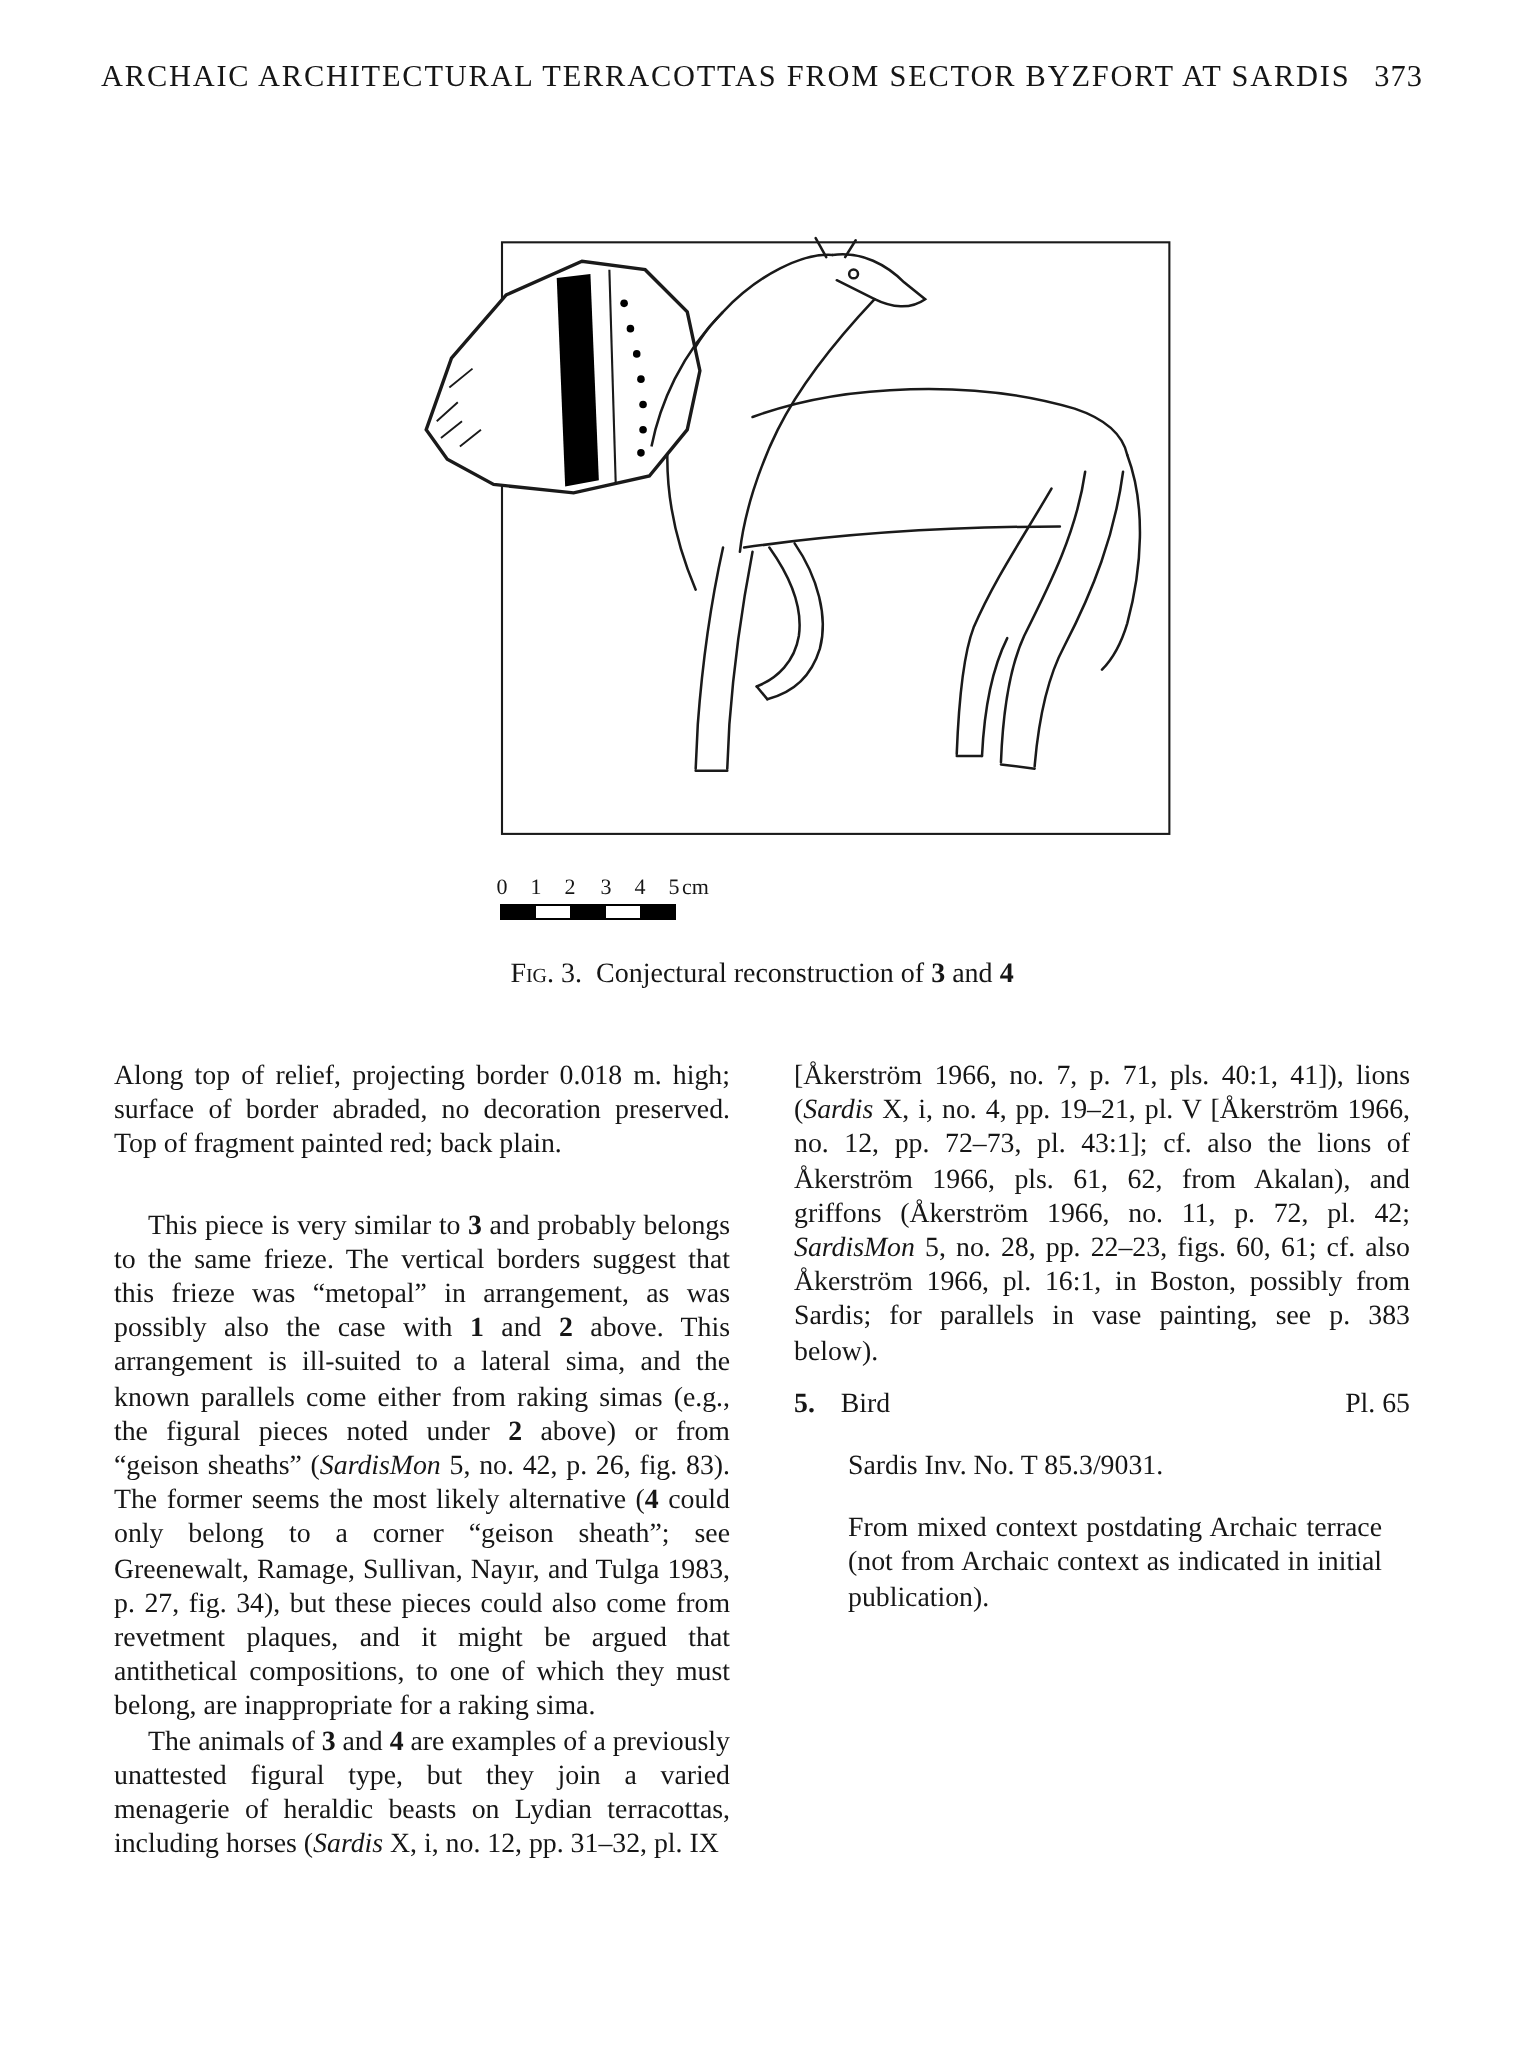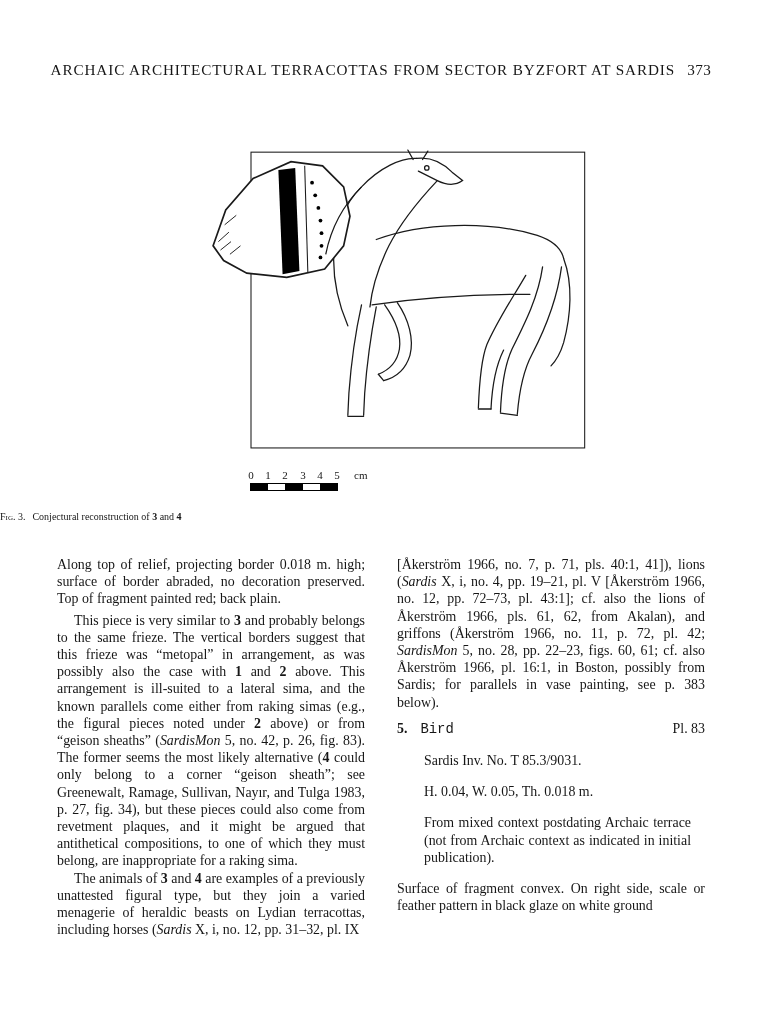--- a/index.html
+++ b/index.html
@@ -6,58 +6,58 @@
   html, body { margin: 0; padding: 0; }
   body {
     width: 762px; height: 1024px; overflow: hidden;
     background: #ffffff;
     font-family: "Liberation Serif", "DejaVu Serif", serif;
     color: #161616;
   }
   .page { position: relative; width: 762px; height: 1024px; }
 
   .header {
-    padding-top: 61px;
+    padding-top: 30px;
     text-align: center;
     font-size: 15.2px;
     letter-spacing: 0.9px;
     white-space: nowrap;
   }
   .header .pgnum { margin-left: 12px; letter-spacing: 0.5px; }
 
   .figure-wrap { margin-top: 70px; display: flex; justify-content: center; }
   .figure-wrap svg { transform: translateX(10px); }
 
   .scalebar { width: 130px; margin: 20px auto 0; transform: translateX(-66px); font-size: 11px; }
   .scale-labels { position: relative; height: 14px; width: 88px; }
   .scale-labels span { position: absolute; top: 0; transform: translateX(-50%); }
   .scale-labels span:nth-child(1) { left: 1px; }
   .scale-labels span:nth-child(2) { left: 18px; }
   .scale-labels span:nth-child(3) { left: 35px; }
   .scale-labels span:nth-child(4) { left: 53px; }
   .scale-labels span:nth-child(5) { left: 70px; }
   .scale-labels span:nth-child(6) { left: 87px; }
-  .scale-labels .unit { left: 104px; transform: none; }
+  .scale-labels .unit { left: 91px; transform: none; }
   .scale-cells { display: flex; width: 88px; height: 8px; border: 1px solid #000; }
   .cell { flex: 1; border-right: 1px solid #000; background: #fff; }
   .cell:last-child { border-right: none; }
   .cell.dark { background: #000; }
 
-  .caption { margin-top: 20px; font-size: 10px; }
+  .caption { margin-top: 20px; text-align: center; font-size: 14px; }
   .caption .sc { font-variant: small-caps; margin-right: 7px; }
 
   .columns { display: flex; gap: 32px; margin: 34px 57px 0; }
   .col { width: 312px; font-size: 13.9px; line-height: 17.2px; text-align: justify; }
   .col p { margin: 0; }
-  p.space { margin-top: 4px; }
+  p.space { margin-top: 23px; }
   p.indent { text-indent: 17px; }
 
   .entry-head { display: flex; align-items: baseline; margin-top: 9px; }
   .entry-num { font-weight: bold; }
-  .entry-title { margin-left: 13px; font-family: Liberation Mono, monospace; }
+  .entry-title { margin-left: 13px; }
   .entry-plate { margin-left: auto; }
   .entry-details { margin-left: 13px; margin-top: 1px; }
   .entry-details p { margin: 14px; text-align: justify; }
   b { font-weight: bold; }
   i { font-style: italic; }
 </style>
 </head>
 <body>
 
 <div class="page">
@@ -141,27 +141,25 @@
       <p class="space indent">This piece is very similar to <b>3</b> and probably belongs to the same frieze. The vertical borders suggest that this frieze was “metopal” in arrangement, as was possibly also the case with <b>1</b> and <b>2</b> above. This arrangement is ill-suited to a lateral sima, and the known parallels come either from raking simas (e.g., the figural pieces noted under <b>2</b> above) or from “geison sheaths” (<i>SardisMon</i> 5, no. 42, p. 26, fig. 83). The former seems the most likely alternative (<b>4</b> could only belong to a corner “geison sheath”; see Greenewalt, Ramage, Sullivan, Nayır, and Tulga 1983, p. 27, fig. 34), but these pieces could also come from revetment plaques, and it might be argued that antithetical compositions, to one of which they must belong, are inappropriate for a raking sima.</p>
       <p class="indent">The animals of <b>3</b> and <b>4</b> are examples of a previously unattested figural type, but they join a varied menagerie of heraldic beasts on Lydian terracottas, including horses (<i>Sardis</i> X, i, no. 12, pp. 31–32, pl. IX</p>
     </div>
 
     <div class="col">
       <p>[Åkerström 1966, no. 7, p. 71, pls. 40:1, 41]), lions (<i>Sardis</i> X, i, no. 4, pp. 19–21, pl. V [Åkerström 1966, no. 12, pp. 72–73, pl. 43:1]; cf. also the lions of Åkerström 1966, pls. 61, 62, from Akalan), and griffons (Åkerström 1966, no. 11, p. 72, pl. 42; <i>SardisMon</i> 5, no. 28, pp. 22–23, figs. 60, 61; cf. also Åkerström 1966, pl. 16:1, in Boston, possibly from Sardis; for parallels in vase painting, see p. 383 below).</p>
 
       <div class="entry-head">
         <span class="entry-num">5.</span>
         <span class="entry-title">Bird</span>
-        <span class="entry-plate">Pl. 83</span>
+        <span class="entry-plate">Pl. 65</span>
       </div>
 
       <div class="entry-details">
         <p>Sardis Inv. No. T 85.3/9031.</p>
-        <p>H. 0.04, W. 0.05, Th. 0.018 m.</p>
         <p>From mixed context postdating Archaic terrace (not from Archaic context as indicated in initial publication).</p>
       </div>
 
-      <p class="space">Surface of fragment convex. On right side, scale or feather pattern in black glaze on white ground</p>
     </div>
 
   </div>
 
 </div>
 
 </body></html>

